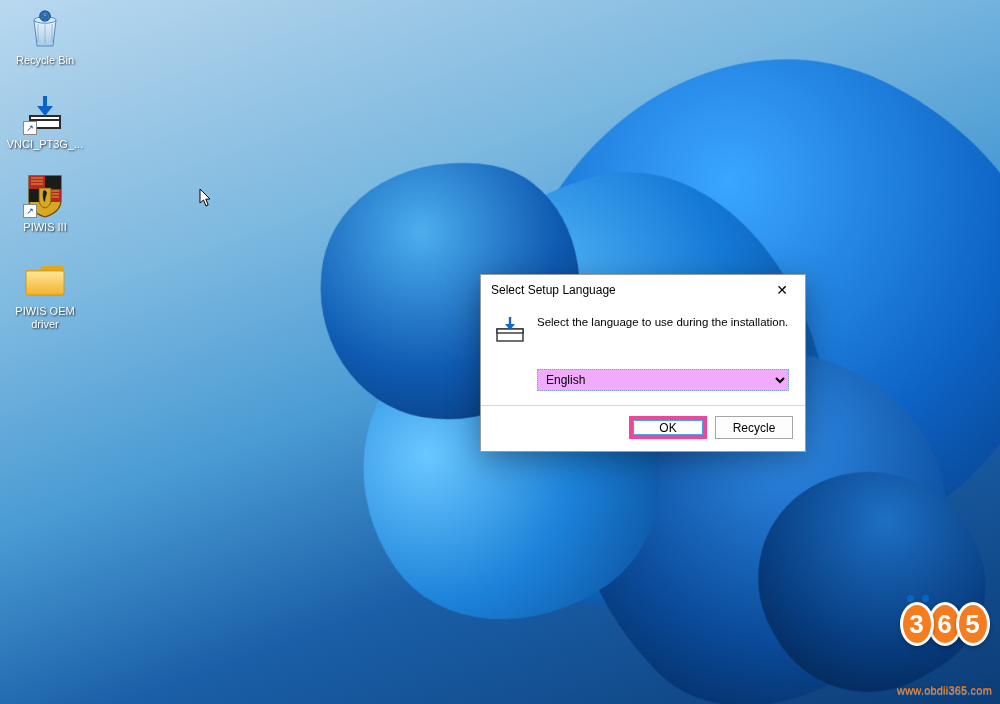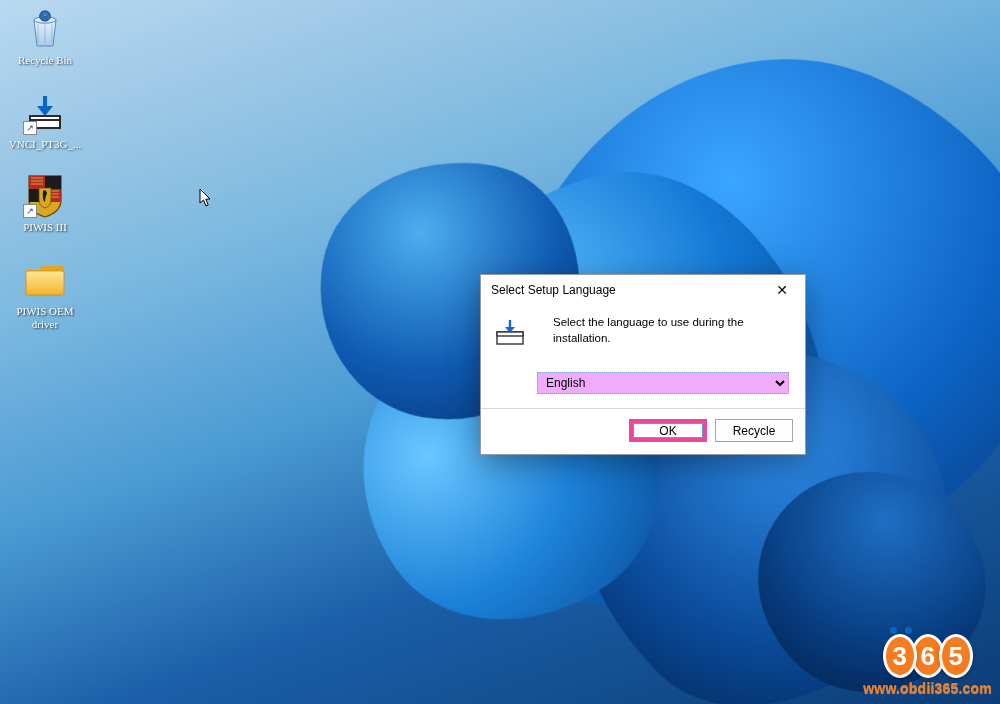--- a/index.html
+++ b/index.html
@@ -40,21 +40,20 @@
       gap: 18px;
     }
     .desktop-icon {
       width: 78px;
       display: flex;
       flex-direction: column;
       align-items: center;
       gap: 3px;
       cursor: pointer;
       padding: 3px 0;
-      font-family: Liberation Serif, serif;
     }
     .desktop-icon .icon-box {
       width: 44px;
       height: 44px;
       display: flex;
       align-items: center;
       justify-content: center;
     }
     .desktop-icon .label {
       color: #fff;
@@ -113,22 +112,22 @@
       justify-content: center;
       font-size: 14px;
       color: #000;
       cursor: pointer;
     }
     .dialog .body {
       padding: 10px 14px 14px 14px;
     }
     .dialog .body-row {
       display: flex;
-      gap: 28px;
-      align-items: flex-end;
+      gap: 12px;
+      align-items: flex-start;
       margin-bottom: 26px;
     }
     .dialog .setup-icon {
       width: 30px;
       height: 26px;
       flex-shrink: 0;
       margin-top: 2px;
     }
     .dialog .instruction {
       font-size: 11.5px;
@@ -214,25 +213,26 @@
       position: absolute;
       top: -10px;
       left: 4px;
       display: flex;
       gap: 8px;
     }
     .watermark .smiley-eyes span {
       width: 7px; height: 7px; background: #0a65c2; border-radius: 50%;
     }
     .watermark .url {
-      font-size: 14px;
-      font-weight: 700;
+      font-size: 11px;
+      font-weight: 400;
       color: #f57c1f;
       text-shadow: 0 1px 1px rgba(255,255,255,0.6), 0 0 2px rgba(0,0,0,0.5);
       letter-spacing: 0.2px;
+      margin-top: 36px;
     }
   </style>
 </head>
 <body>
 
 <div class="wallpaper">
   <div class="petal p1"></div>
   <div class="petal p2"></div>
   <div class="petal p3"></div>
   <div class="petal p4"></div>

